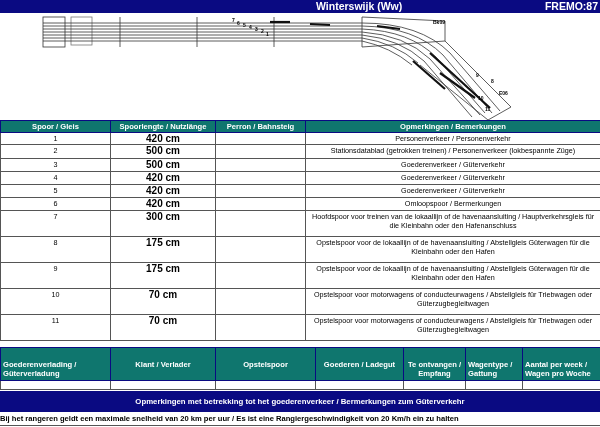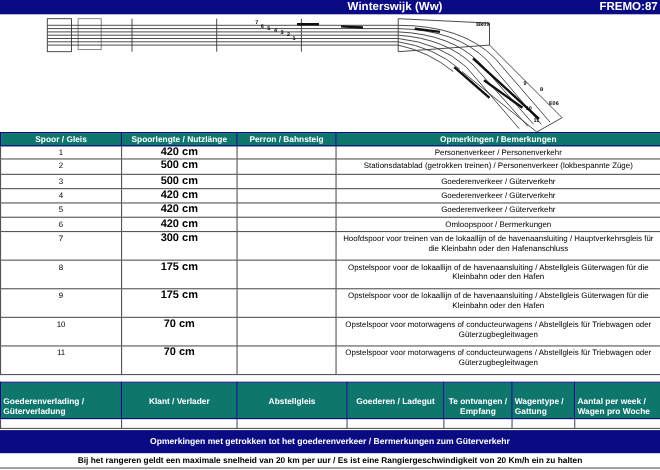--- a/index.html
+++ b/index.html
@@ -21,21 +21,21 @@
 
   #main { top: 120px; }
   #main th { height: 12px; vertical-align: middle; }
 
   #goods { top: 347px; }
   #goods th { text-align: center; height: 33px; vertical-align: top; padding-top: 12px; }
   #goods th.left { text-align: left; }
   #goods td { height: 9px; }
 
   .remarkbar { position: absolute; left: 0; top: 391px; width: 600px; height: 21px; font-size: 7.8px; text-align: center; line-height: 21px; }
-  .footer { position: absolute; left: 0; top: 412px; width: 600px; height: 14px; font-size: 7.6px; font-weight: bold; text-align: center; line-height: 14px; border-bottom: 1px solid #555; }
+  .footer { position: absolute; left: 0; top: 412px; width: 600px; height: 14px; font-size: 7.6px; font-weight: bold; line-height: 14px; border-bottom: 1px solid #555; }
 </style>
 </head>
 <body>
 
 <div class="bar titlebar">
   <span class="c">Winterswijk (Ww)</span>
   <span class="r">FREMO:87</span>
 </div>
 
 <svg class="diagram" viewBox="0 0 600 107" width="600" height="107">
@@ -183,34 +183,34 @@
       <col style="width:100px">
       <col style="width:88px">
       <col style="width:62px">
       <col style="width:57px">
       <col style="width:78px">
   </colgroup>
   <thead>
     <tr>
       <th class="left">Goederenverlading / Güterverladung</th>
       <th>Klant / Verlader</th>
-      <th>Abstellgleis</th>
+      <th>Opstelspoor</th>
       <th>Goederen / Ladegut</th>
       <th>Te ontvangen / Empfang</th>
       <th class="left">Wagentype / Gattung</th>
       <th class="left">Aantal per week / Wagen pro Woche</th>
     </tr>
   </thead>
   <tbody>
     <tr>
       <td></td>
       <td></td>
       <td></td>
       <td></td>
       <td></td>
       <td></td>
       <td></td>
     </tr>
   </tbody>
 </table>
 
-<div class="bar remarkbar">Opmerkingen met getrokken tot het goederenverkeer / Bermerkungen zum Güterverkehr</div>
+<div class="bar remarkbar">Opmerkingen met betrekking tot het goederenverkeer / Bermerkungen zum Güterverkehr</div>
 <div class="footer">Bij het rangeren geldt een maximale snelheid van 20 km per uur / Es ist eine Rangiergeschwindigkeit von 20 Km/h ein zu halten</div>
 
 </body></html>

